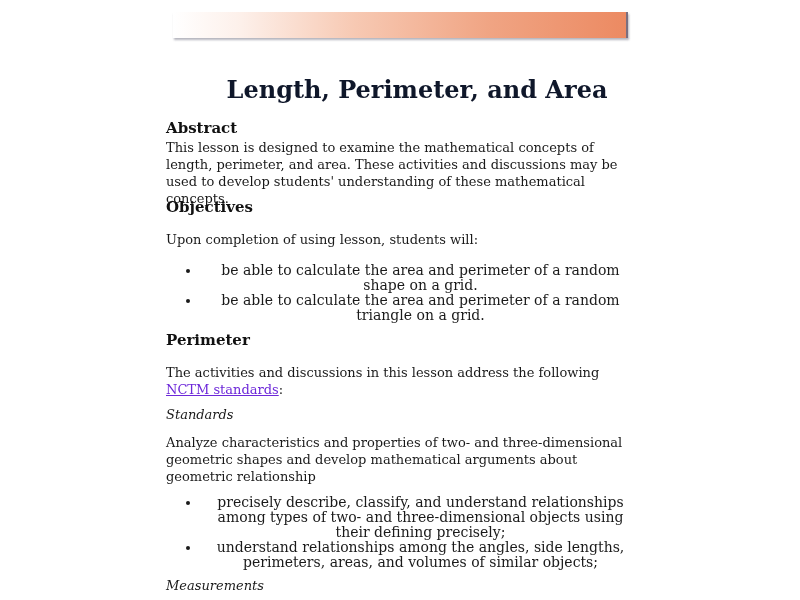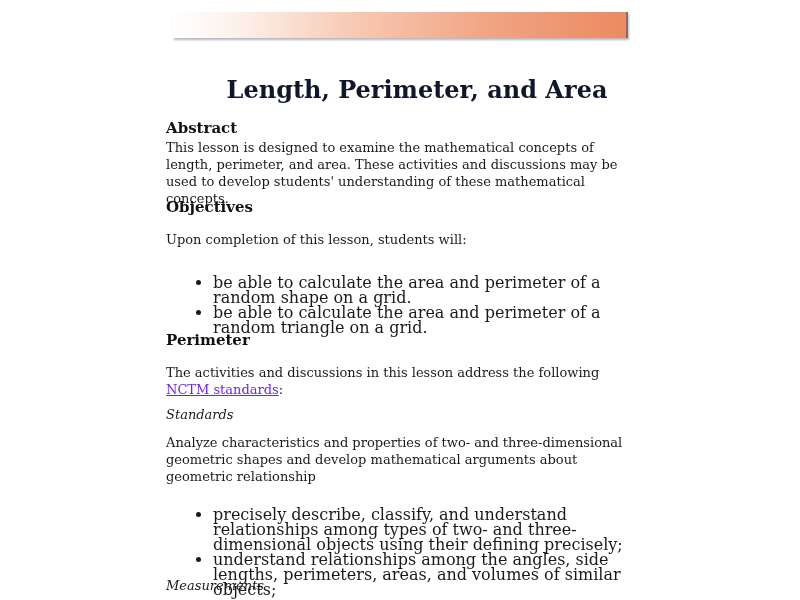--- a/index.html
+++ b/index.html
@@ -16,39 +16,39 @@
   .content { position: absolute; left: 166px; top: 58px; width: 470px; }
   h1 {
     font-family: "DejaVu Serif", serif; font-weight: bold; font-size: 24px;
     text-align: center; margin: 16px; line-height: 32px; color: #0f172a;
   }
   h2 {
     font-family: "DejaVu Serif", serif; font-weight: bold; font-size: 15px;
     margin: 0; line-height: 20px; color: #111;
   }
   p { margin: 0; font-size: 13px; line-height: 17px; }
-  ul { margin: 16px; padding-left: 31px; font-size: 16px; line-height: 15px; }
+  ul { margin: 4px; padding-left: 31px; font-size: 14px; line-height: 15px; text-align: center; }
   li { margin: 0; }
   a { color: #6d28d9; text-decoration: underline; }
   .italic { font-style: italic; }
   .abs { position: absolute; left: 0; width: 470px; }
 </style>
 </head>
 <body>
 
 <div class="banner"></div>
 
 <div class="content">
   <h1 class="abs" style="top:0;">Length, Perimeter, and Area</h1>
 
   <h2 class="abs" style="top:47px;margin-top:13px;">Abstract</h2>
   <p class="abs" style="top:81px;">This lesson is designed to examine the mathematical concepts of length, perimeter, and area. These activities and discussions may be used to develop students' understanding of these mathematical concepts.</p>
 
   <h2 class="abs" style="top:139px;">Objectives</h2>
-  <p class="abs" style="top:173px;">Upon completion of this lesson, students will:</p>
+  <p class="abs" style="top:173px;">Upon completion of using lesson, students will:</p>
   <ul class="abs" style="top:201px; width:439px;">
     <li>be able to calculate the area and perimeter of a random shape on a grid.</li>
     <li>be able to calculate the area and perimeter of a random triangle on a grid.</li>
   </ul>
 
   <h2 class="abs" style="top:272px;">Perimeter</h2>
   <p class="abs" style="top:306px;"><span>The activities and discussions in this lesson address the following </span><a href="#">NCTM standards</a><span>:</span></p>
 
   <p class="abs italic" style="top:348px;">Standards</p>
   <p class="abs" style="top:376px;">Analyze characteristics and properties of two- and three-dimensional geometric shapes and develop mathematical arguments about geometric relationship</p>

